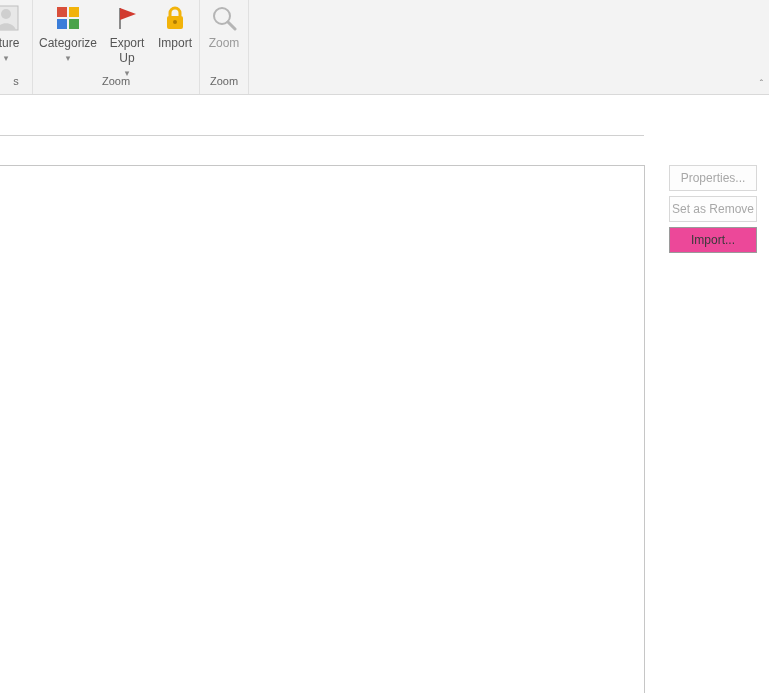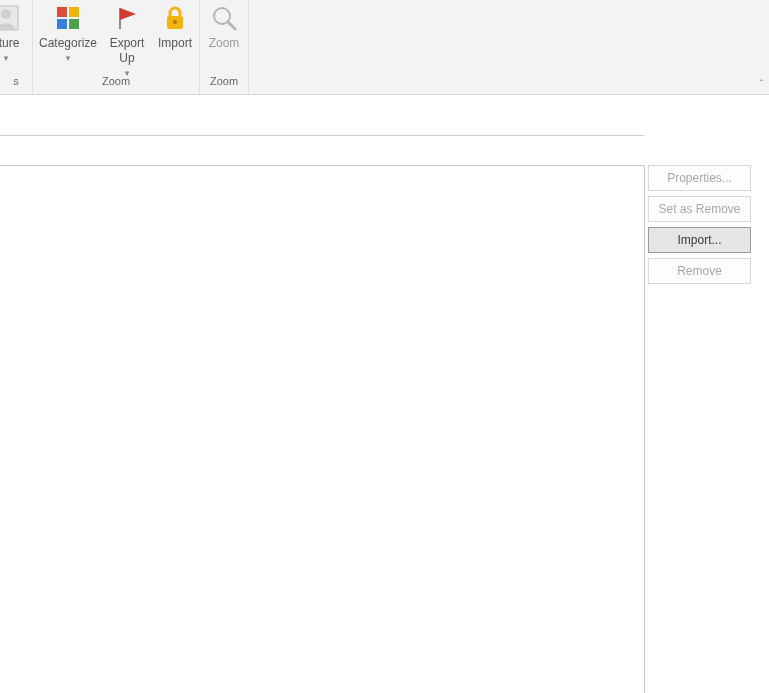--- a/index.html
+++ b/index.html
@@ -98,43 +98,43 @@
     left: 0;
     width: 644px;
     height: 529px;
     border-top: 1px solid #c6c6c6;
     border-right: 1px solid #c6c6c6;
     background: #fff;
   }
   .side-buttons {
     position: absolute;
     top: 70px;
-    right: 18px;
-    width: 103px;
+    right: 12px;
+    width: 88px;
     display: flex;
     flex-direction: column;
     gap: 5px;
   }
   .sbtn {
     height: 26px;
     line-height: 24px;
     text-align: center;
     font-size: 12px;
     border: 1px solid;
     box-sizing: border-box;
   }
   .sbtn.disabled {
     color: #a8a8a8;
     border-color: #d8d8d8;
     background: #fdfdfd;
   }
   .sbtn.enabled {
     color: #3a3a3a;
     border-color: #9a9a9a;
-    background: #e5e5e5;
+    background: #ec4899;
   }
 
   
   .icon svg { display: block; }
 
   
   .group.partial {
     width: 32px;
     overflow: hidden;
     border-left: none;
@@ -223,15 +223,14 @@
 </div>
 
 <div class="content">
   <div class="topline"></div>
   <div class="mainbox"></div>
 
   <div class="side-buttons">
     <div class="sbtn disabled">Properties...</div>
     <div class="sbtn disabled">Set as Remove</div>
     <div class="sbtn enabled">Import...</div>
-    <div class="sbtn disabled">Remove</div>
   </div>
 </div>
 
 </body></html>

